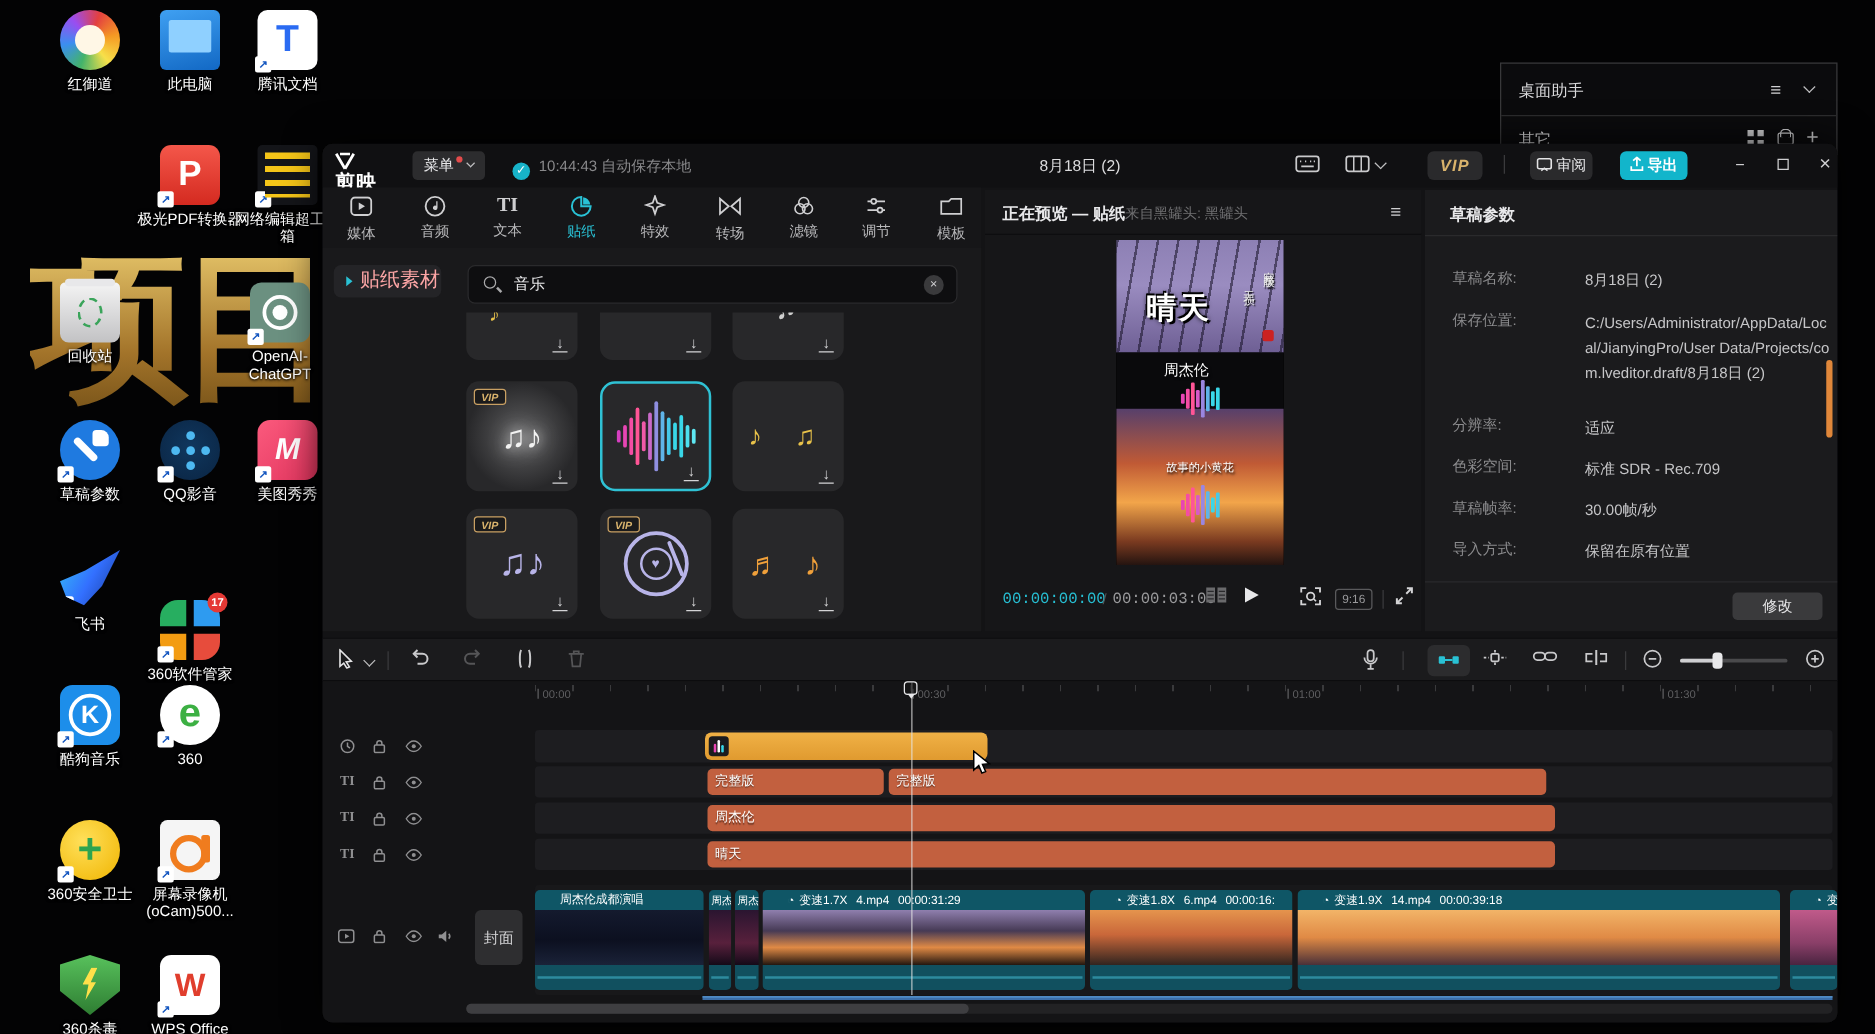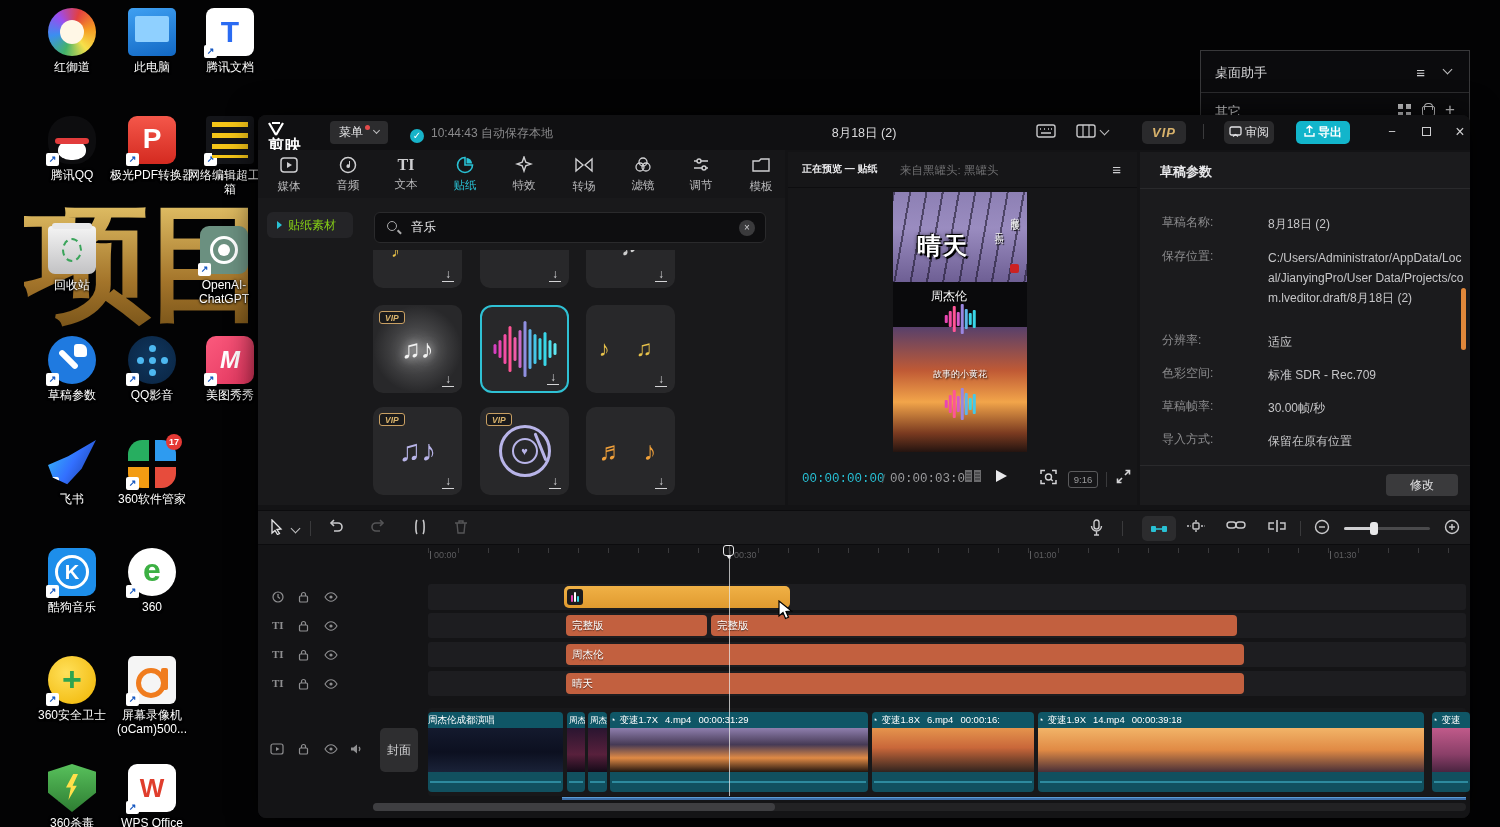--- a/index.html
+++ b/index.html
@@ -41,21 +41,21 @@
   .g8::before{content:"";position:absolute;inset:18px;background:#fff;border-radius:50%;z-index:1;}
   .g9{background:#1f7ae0;border-radius:50%;}
   .g9::after{content:"";position:absolute;left:12px;top:12px;width:24px;height:6px;background:#fff;border-radius:3px;transform:rotate(45deg);transform-origin:left center;}
   .g9::before{content:"";position:absolute;left:26px;top:8px;width:13px;height:13px;background:#fff;border-radius:3px 6px 3px 3px;}
   .g10{background:radial-gradient(circle at 50% 45%,#10375e,#0a2442);border-radius:50%;}
   .g10::after{content:"";position:absolute;left:21px;top:21px;width:7px;height:7px;background:#4db8f0;border-radius:50%;
     box-shadow:0 -12px 0 #4db8f0,0 12px 0 #4db8f0,-12px 0 0 #4db8f0,12px 0 0 #4db8f0;}
   .g11{background:linear-gradient(135deg,#fb5a7d,#e2355e);border-radius:10px;}
   .g11::after{content:"M";position:absolute;inset:0;color:#fff;font-weight:900;font-size:24px;line-height:48px;font-style:italic;}
   .g12{background:linear-gradient(120deg,#35c3f5 0%,#3370ff 50%,#16348f 100%);clip-path:polygon(0 52%,42% 34%,100% 0,70% 60%,40% 92%,10% 78%);}
-  .g13{background:conic-gradient(#2e9bf0 0 25%,#e74c3c 0 50%,#f39c12 0 75%,#27ae60 0);border-radius:30%;}
+  .g13{background:conic-gradient(#2e9bf0 0 25%,#e74c3c 0 50%,#f39c12 0 75%,#27ae60 0);border-radius:30%;margin-top:40px;}
   .g13::after{content:"";position:absolute;left:21px;top:0;width:6px;height:48px;background:#030304;}
   .g13::before{content:"";position:absolute;top:21px;left:0;height:6px;width:48px;background:#030304;z-index:1;}
   .g14{background:#1d8eea;border-radius:10px;}
   .g14::before{content:"";position:absolute;inset:7px;border:3px solid #fff;border-radius:50%;}
   .g14::after{content:"K";position:absolute;inset:0;color:#fff;font-weight:900;font-size:20px;line-height:48px;}
   .g15{background:#fff;border-radius:50%;}
   .g15::after{content:"e";position:absolute;inset:0;color:#3cb043;font-weight:900;font-size:32px;line-height:44px;}
   .g16{background:radial-gradient(circle at 38% 35%,#ffe05a,#f0b400);border-radius:50%;}
   .g16::after{content:"+";position:absolute;inset:0;color:#2ea44f;font-weight:900;font-size:34px;line-height:46px;}
   .g17{background:#f5f5f5;border-radius:6px;}
@@ -104,21 +104,21 @@
   
   .tabbar{position:absolute;left:0;top:35px;width:527px;height:48px;background:#161618;}
   .tab{position:absolute;top:5px;width:50px;text-align:center;color:#b9b9bb;}
   .tab .ticon{height:20px;font-size:15px;line-height:20px;color:#cfcfd1;}
   .tab .tlabel{font-size:11.5px;margin-top:2px;}
   .tab.active .ticon,.tab.active .tlabel{color:#29c1d4;}
   .ticon svg{vertical-align:middle;}
 
   
   .leftpanel{position:absolute;left:0;top:83px;width:527px;height:307px;background:#19191b;}
-  .catpill{position:absolute;left:9px;top:14px;width:86px;height:26px;background:#242427;border-radius:6px;font-size:12px;color:#84cc16;line-height:26px;padding-left:10px;}
+  .catpill{position:absolute;left:9px;top:14px;width:86px;height:26px;background:#242427;border-radius:6px;font-size:16px;color:#fca5a5;line-height:26px;padding-left:10px;}
   .catpill::before{content:"";display:inline-block;width:0;height:0;border-left:5px solid #29c1d4;border-top:4px solid transparent;border-bottom:4px solid transparent;margin-right:6px;}
   .searchbox{position:absolute;left:116px;top:14px;width:392px;height:31px;background:#0e0e10;border:1px solid #2a2a2c;border-radius:6px;}
   .searchbox input{position:absolute;left:34px;top:0;width:300px;height:29px;background:transparent;border:none;outline:none;color:#e8e8ea;font-size:12.5px;}
   .sglass{position:absolute;left:12px;top:8px;width:10px;height:10px;border:1.6px solid #a9a9ab;border-radius:50%;}
   .sglass::after{content:"";position:absolute;left:9px;top:9px;width:5px;height:1.6px;background:#a9a9ab;transform:rotate(45deg);}
   .sclear{position:absolute;right:10px;top:7px;width:16px;height:16px;border-radius:50%;background:#3a3a3c;color:#cfcfd1;font-size:10px;line-height:16px;text-align:center;}
   .gridwrap{position:absolute;left:0;top:52px;right:0;bottom:0;overflow:hidden;}
   .cell{position:absolute;width:89px;height:88px;background:#28282a;border-radius:10px;}
   .cell .dl{position:absolute;right:6px;bottom:5px;width:16px;height:16px;color:#d4d4d6;font-size:12px;text-align:center;line-height:14px;}
   .cell .dl::after{content:"\2193";}
@@ -130,21 +130,21 @@
   .wavebars{position:absolute;left:50%;top:50%;transform:translate(-50%,-50%);display:flex;align-items:center;gap:2px;}
   .wavebars i{display:block;width:3px;border-radius:2px;}
   .vinyl{position:absolute;left:50%;top:50%;transform:translate(-50%,-50%);width:52px;height:52px;border:3px solid #b8b4e8;border-radius:50%;}
   .vinyl::before{content:"";position:absolute;inset:10px;border:2px solid #b8b4e8;border-radius:50%;}
   .vinyl::after{content:"\2665";position:absolute;inset:0;text-align:center;line-height:46px;color:#b8b4e8;font-size:11px;}
   .varm{position:absolute;right:6px;top:4px;width:2.5px;height:30px;background:#b8b4e8;transform:rotate(-22deg);border-radius:2px;}
 
   
   .prevpanel{position:absolute;left:530px;top:37px;width:349px;height:353px;background:#161618;}
   .prevhead{position:absolute;left:0;top:0;right:0;height:36px;border-bottom:1px solid #0d0d0f;}
-  .prevtitle{position:absolute;left:14px;top:10px;font-size:10px;font-weight:bold;color:#e8e8ea;}
+  .prevtitle{position:absolute;left:14px;top:10px;font-size:13px;font-weight:bold;color:#e8e8ea;}
   .prevsrc{position:absolute;left:112px;top:11px;font-size:11.5px;color:#6f6f71;}
   .ham{position:absolute;right:16px;top:9px;color:#cfcfd1;font-size:15px;}
   .video{position:absolute;left:105px;top:40px;width:134px;height:260px;background:#000;overflow:hidden;}
   .vtop{position:absolute;left:0;top:0;right:0;height:90px;background:linear-gradient(180deg,#8d80b4 0%,#9a8cc0 40%,#6e5f94 100%);}
   .vtop::after{content:"";position:absolute;inset:0;background:repeating-linear-gradient(100deg,rgba(20,15,35,.55) 0 2px,transparent 2px 16px);}
   .vband{position:absolute;left:0;top:90px;right:0;height:45px;background:#0a0a0c;}
   .vbot{position:absolute;left:0;top:135px;right:0;bottom:0;background:linear-gradient(180deg,#57406b 0%,#c05a35 35%,#f2a54a 60%,#7a3a20 85%,#241410 100%);}
   .songtt{position:absolute;left:24px;top:38px;font-size:24px;font-weight:900;color:#fff;font-family:"Liberation Serif",serif;
     text-shadow:2px 2px 0 #000,-1px -1px 0 #000,0 0 4px #000;letter-spacing:2px;z-index:3;}
   .artist{position:absolute;left:38px;top:96px;font-size:12px;color:#fff;font-family:"Liberation Serif",serif;text-shadow:1px 1px 2px #000;z-index:3;}
@@ -190,21 +190,21 @@
   .phead{position:absolute;left:465px;top:0;width:11px;height:11px;border:1.5px solid #e8e8ea;border-radius:3px;background:rgba(20,20,22,.6);z-index:9;}
   .phead::after{content:"";position:absolute;left:2px;top:9px;width:0;height:0;border-left:3.5px solid transparent;border-right:3.5px solid transparent;border-top:4px solid #e8e8ea;}
   .stclip{position:absolute;left:306px;top:41px;width:226px;height:22px;background:linear-gradient(#f0b146,#e09a2f);border-radius:5px;z-index:3;}
   .stthumb{position:absolute;left:3px;top:3px;width:16px;height:16px;background:#1c1c1e;border-radius:3px;overflow:hidden;}
   .stthumb i{position:absolute;bottom:3px;width:2px;border-radius:1px;}
   .txtclip{position:absolute;height:21px;background:#c2603f;border-radius:4px;color:#fff;font-size:10.5px;line-height:21px;padding-left:6px;
     text-shadow:0 1px 1px rgba(0,0,0,.6);overflow:hidden;white-space:nowrap;z-index:3;}
   .cover{position:absolute;left:122px;top:183px;width:38px;height:44px;background:#2e2e30;border-radius:5px;color:#d4d4d6;font-size:12px;text-align:center;line-height:44px;}
   .vclip{position:absolute;top:167px;height:80px;border-radius:4px;overflow:hidden;z-index:3;}
   .vhead{position:absolute;left:0;top:0;right:0;height:16px;background:#0f5666;color:#fff;font-size:9.5px;line-height:16px;
-    white-space:nowrap;overflow:hidden;padding-left:0;}
+    white-space:nowrap;overflow:hidden;padding-left:20px;}
   .vhead .spd{color:#fff;margin-right:7px;margin-top:16px;}
   .vhead .spd::before{content:"\25D4";margin-right:4px;font-size:9px;}
   .vhead .fil{margin-right:7px;}
   .thumbs{position:absolute;left:0;top:16px;right:0;height:44px;}
   .wstrip{position:absolute;left:0;bottom:0;right:0;height:20px;background:#11505f;}
   .wstrip::after{content:"";position:absolute;left:2px;right:2px;top:9px;height:1.5px;background:#2d8a9e;}
   .fr{background-image:repeating-linear-gradient(90deg,rgba(0,0,0,.45) 0 1.5px,transparent 1.5px 34px);}
   .th-a{background:linear-gradient(180deg,#141a2e 0%,#0c1020 55%,#1a2238 100%);}
   .th-b{background:linear-gradient(180deg,#2a1530 0%,#58203c 60%,#140a18 100%);}
   .th-d{background:linear-gradient(180deg,#8f7fae 0%,#463a55 38%,#e08a45 68%,#23160f 100%);}
@@ -234,26 +234,20 @@
       <div class="ig g1"></div>
       <div class="ilabel">此电脑</div>
     </div>
   <div class="ab dicon" style="left:187px;top:8px">
       <div class="ig g2">
         <span class="sc"></span>
       </div>
       <div class="ilabel">腾讯文档</div>
     </div>
 
-  <div class="ab dicon" style="left:29px;top:116px">
-      <div class="ig g3">
-        <span class="sc"></span>
-      </div>
-      <div class="ilabel">腾讯QQ</div>
-    </div>
   <div class="ab dicon" style="left:109px;top:116px">
       <div class="ig g4">
         <span class="sc"></span>
       </div>
       <div class="ilabel">极光PDF转换器</div>
     </div>
   <div class="ab dicon" style="left:187px;top:116px">
       <div class="ig g5">
         <span class="sc"></span>
       </div>

